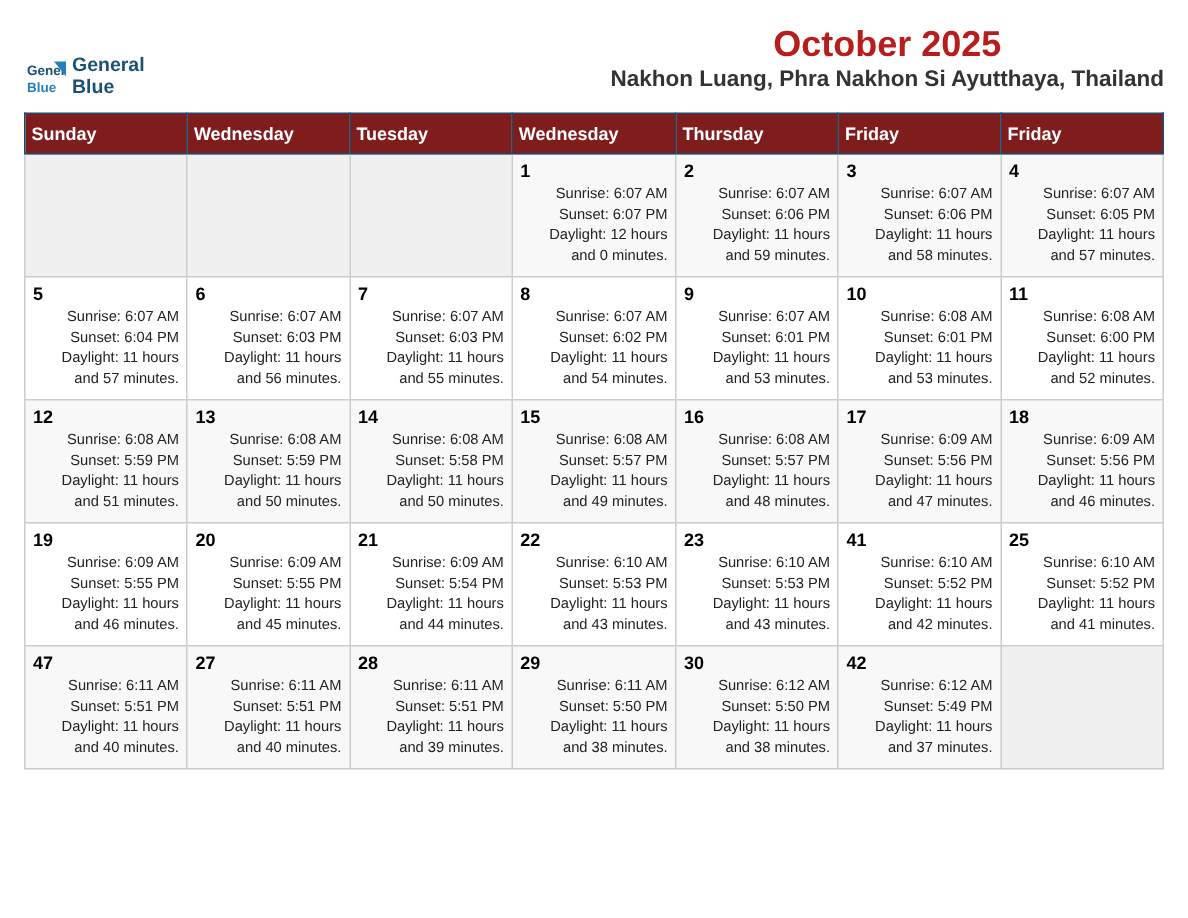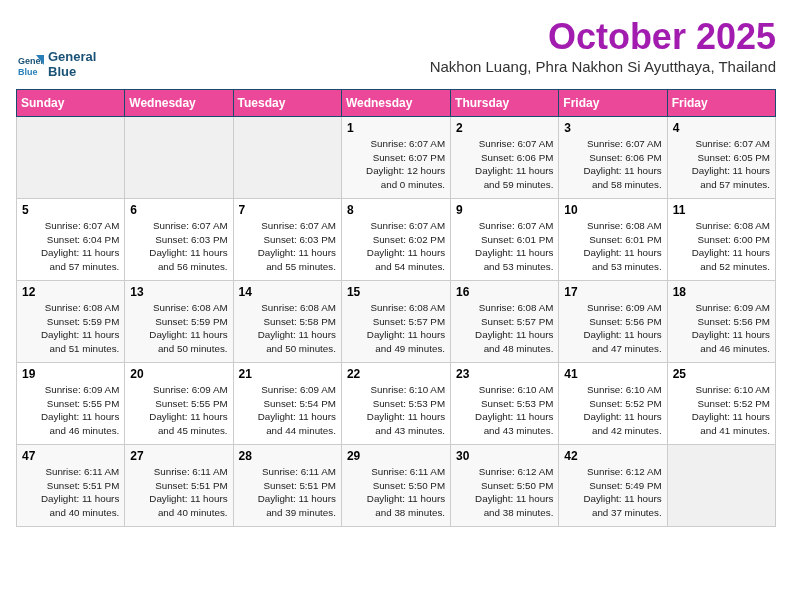--- a/index.html
+++ b/index.html
@@ -24,43 +24,44 @@
     .logo-icon {
       width: 28px;
       height: 28px;
       margin-right: 4px;
     }
     .title-section {
       text-align: right;
       margin-bottom: 2px;
     }
     .main-title {
-      font-size: 36px;
-      font-weight: bold;
-      color: #a21caf;
+      font-size: 24px;
+      font-weight: bold;
+      color: #b91c1c;
+      text-align: center;
     }
     .subtitle {
       font-size: 15px;
       color: #333;
-      font-weight: normal;
+      font-weight: bold;
       margin-bottom: 6px;
     }
     .top-header {
       display: flex;
       justify-content: space-between;
       align-items: flex-end;
       margin-bottom: 6px;
     }
     .calendar-table {
       width: 100%;
       border-collapse: collapse;
       font-size: 10.5px;
     }
     .calendar-table thead tr th {
-      background-color: #ec4899;
+      background-color: #7f1d1d;
       color: #fff;
       padding: 6px 4px;
       text-align: left;
       font-size: 12px;
       font-weight: bold;
       border: 1px solid #1a4a6e;
     }
     .calendar-table tbody tr td {
       vertical-align: top;
       border: 1px solid #ccc;

